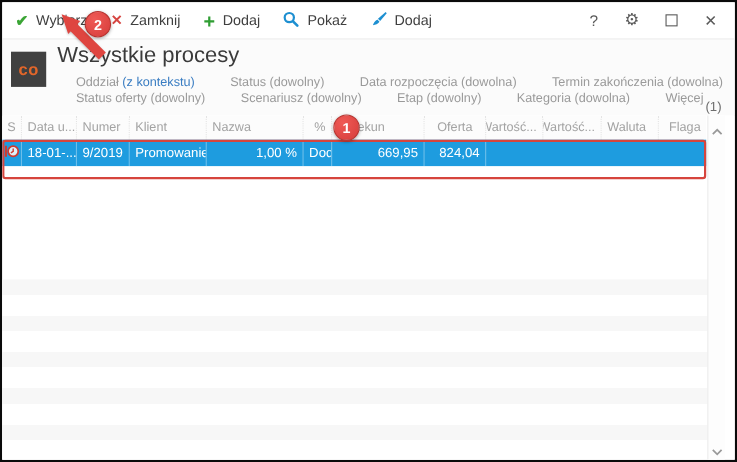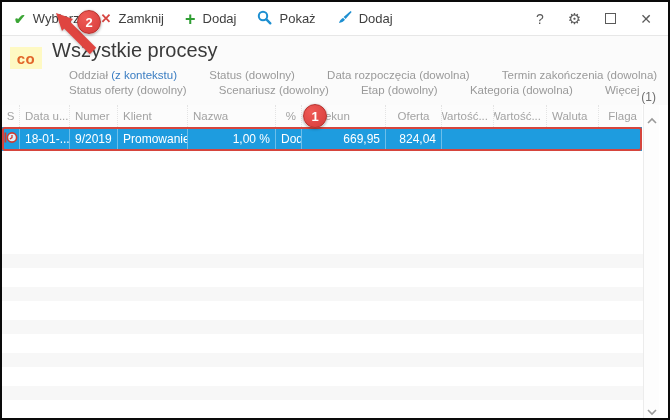--- a/index.html
+++ b/index.html
@@ -27,22 +27,22 @@
     margin-left:auto; display:flex; align-items:center; gap:24px; padding-right:16px;
     color:#5a5a5a;
   }
   .wc { font-size:14px; line-height:14px; }
   .wc-gear { font-size:15px; }
   .wc-max { width:11px; height:11px; border:1.5px solid #5a5a5a; display:inline-block; }
 
   
   .header { position:relative; height:69px; background:#fbfbfb; }
   .badge {
-    position:absolute; left:8px; top:11px; width:32px; height:22px;
-    background:#fef9c3; color:#e2662a; font-size:15px; font-weight:bold;
+    position:absolute; left:8px; top:11px; width:32px; height:32px;
+    background:#404040; color:#e2662a; font-size:15px; font-weight:bold;
     display:flex; align-items:center; justify-content:center; letter-spacing:.5px;
   }
   .title { position:absolute; left:50px; top:3px; font-size:20px; color:#3a3a3a; }
   .filters { position:absolute; left:51px; font-size:11.5px; color:#9a9a9a; white-space:nowrap; }
   .filters-1 { top:33px; }
   .filters-2 { top:48px; }
   .flt { margin-right:13px;margin-left:16px; }
   .flt-link { color:#3a7dc2; }
   .count { position:absolute; right:12px; top:54px; font-size:12px; color:#6e6e6e; }
 
@@ -55,21 +55,21 @@
   }
   .thead { height:22px; background:#fcfcfc; align-items:center; font-size:11.5px; color:#a3a3a3; }
   .th {
     padding:0 5px; overflow:hidden; white-space:nowrap;
     border-right:1px dotted #e4e4e4; height:100%; display:flex; align-items:center;
   }
   .th:last-child { border-right:none; }
   .a-right  { justify-content:flex-end; text-align:right; }
   .a-center { justify-content:center; text-align:center; }
 
-  .row-wrap { position:relative; width:640px; height:24px; }
+  .row-wrap { position:relative; width:640px; height:36px; }
   .row {
     position:absolute; inset:0; background:#1e9cdf; color:#fff; font-size:12px;
     align-items:center; height:24px;
   }
   .td {
     padding:0 5px; overflow:hidden; white-space:nowrap; height:100%;
     display:flex; align-items:center; border-right:1px solid rgba(255,255,255,.35);
   }
   .td:last-child { border-right:none; }
   .sel-border {

